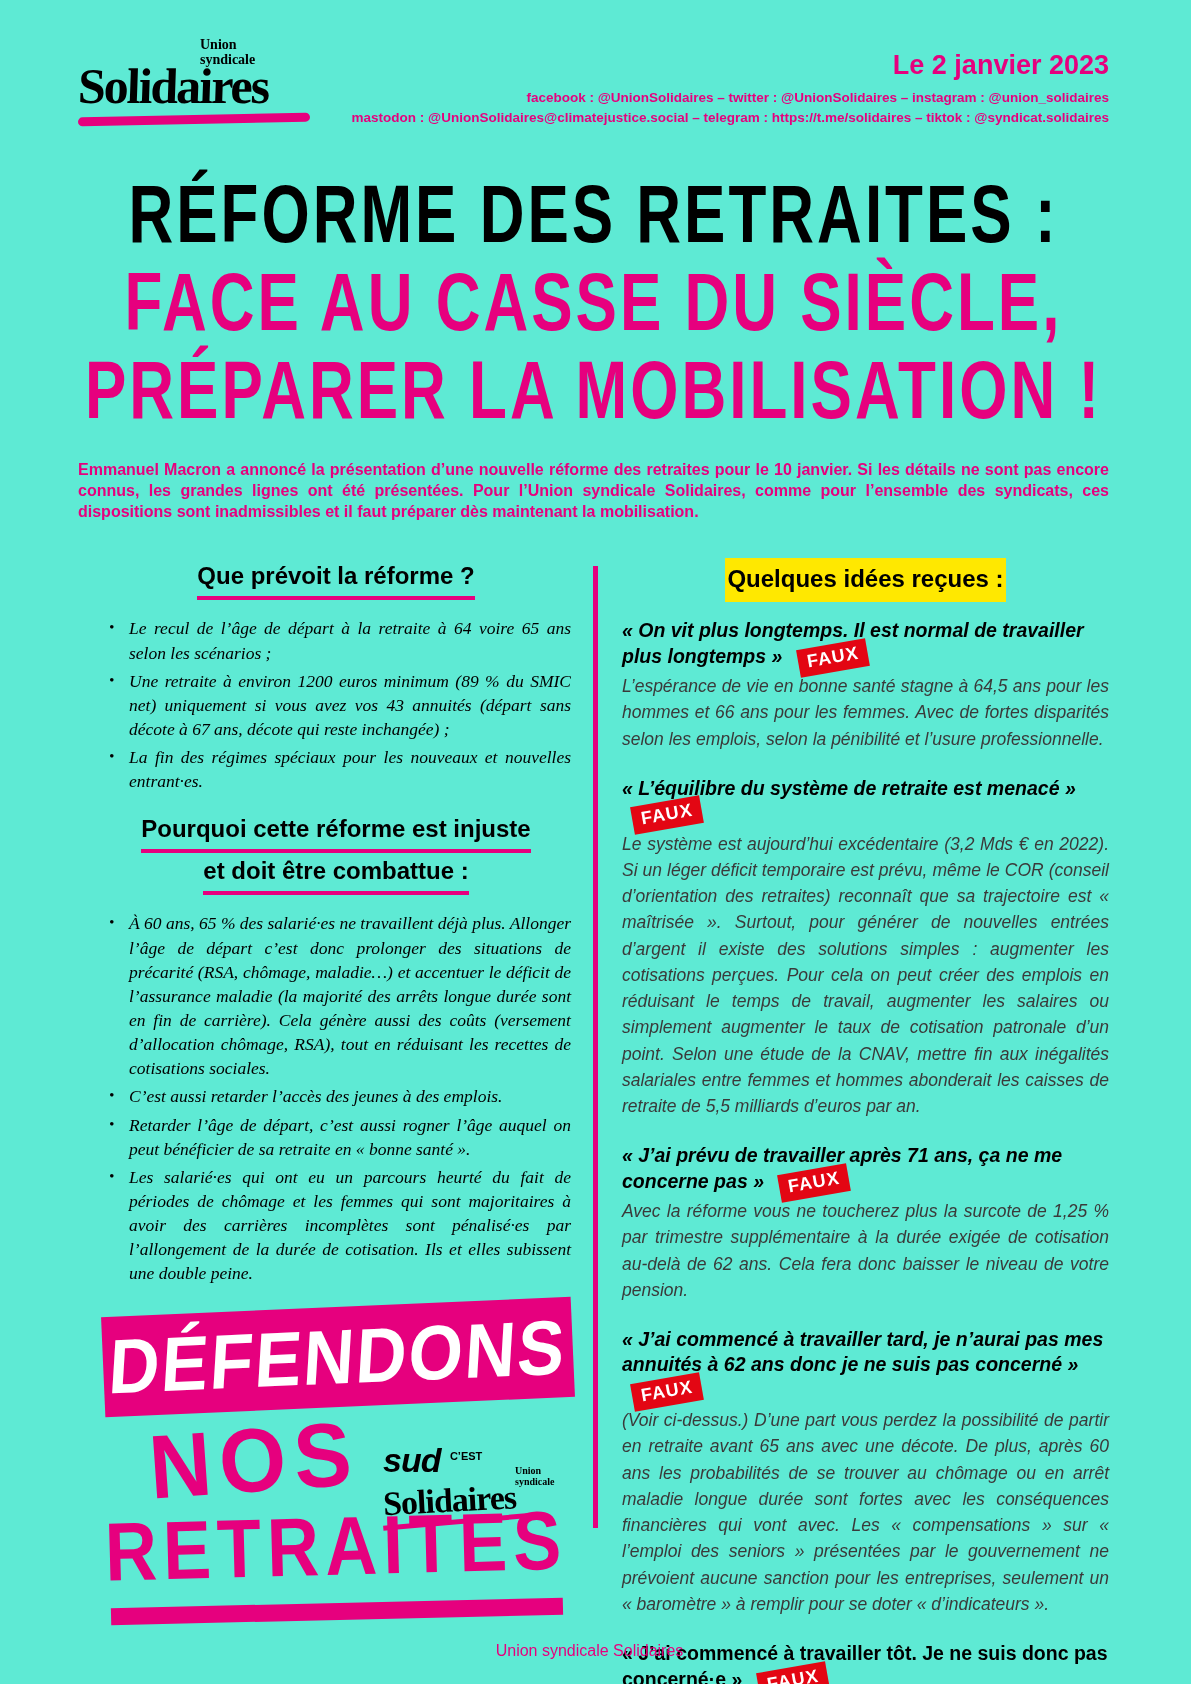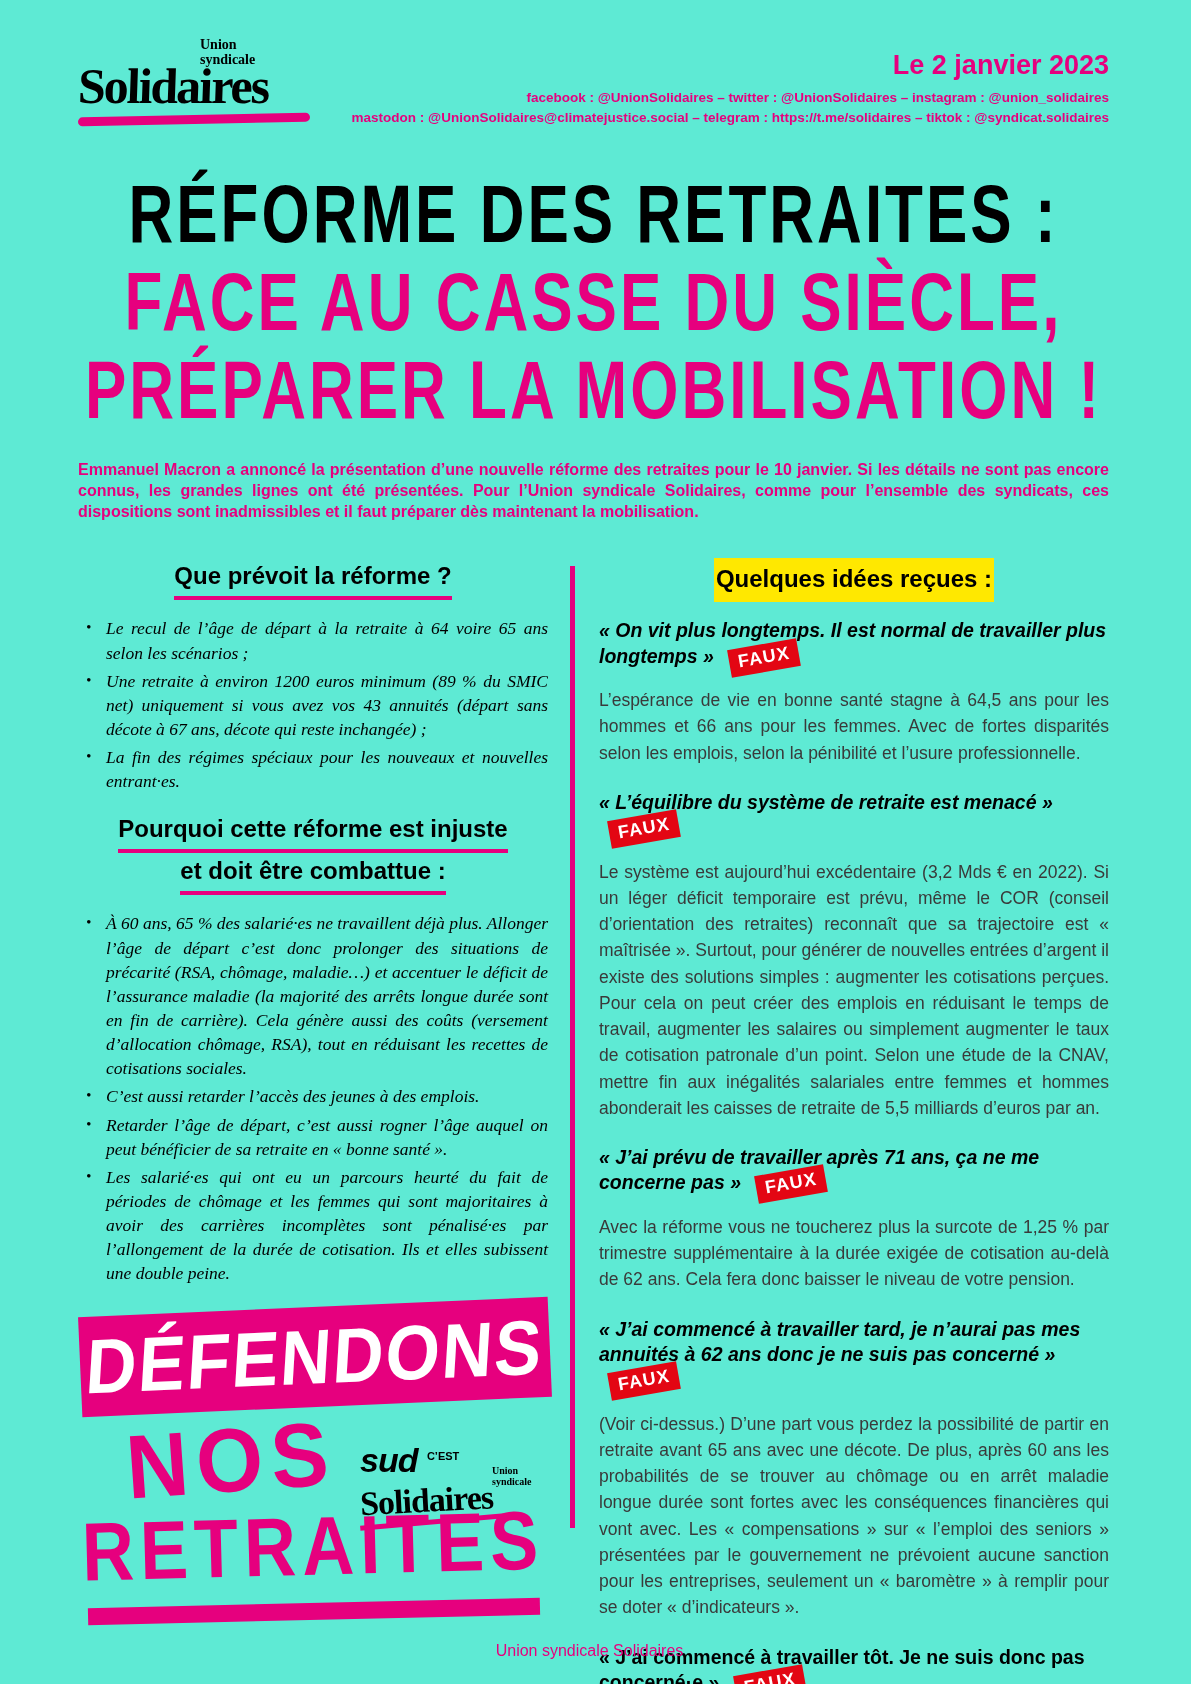--- a/index.html
+++ b/index.html
@@ -29,42 +29,42 @@
   .title { text-align:center; margin:28px 0 6px; font-weight:bold; }
   .title span { display:block; font-size:62px; letter-spacing:3px; line-height:88px; transform:scaleY(1.32); transform-origin:center; white-space:nowrap; }
   .t-black { color:#000; }
   .t-pink  { color:var(--pink); }
 
   
   .intro { color:var(--pink); font-weight:bold; font-size:16px; line-height:1.3; text-align:justify; margin:26px 0 18px; }
 
   
   .columns { display:flex; align-items:flex-start; }
-  .col-left { flex:none; width:470px; }
+  .col-left { flex:none; width:470px;margin-left:23px; }
   .col-divider { flex:none; width:5px; height:962px; background:var(--pink); margin:26px 24px 0 22px; }
   .col-right { flex:1; min-width:0; }
 
   .sec-heading { text-align:center; margin:18px 0 16px; line-height:1.5; }
   .hl-underline { display:inline-block; font-weight:bold; font-size:24px; border-bottom:4px solid var(--pink); padding-bottom:2px; }
   .hl-yellow { display:inline-block; font-weight:bold; font-size:24px; background:var(--yellow); padding:3px 2px 5px; }
 
   .serif-list { list-style:none; margin:0 0 8px; padding:0 0 0 28px; font-family:"Liberation Serif", serif; font-size:17.5px; line-height:1.38; text-align:justify;font-style:italic; }
   .serif-list li { position:relative; margin-bottom:4px; }
   .serif-list li::before { content:"•"; position:absolute; left:-20px; top:1px; font-size:15px; }
 
   
   .idea { margin-bottom:24px; }
   .claim { font-weight:bold; font-style:italic; font-size:19.5px; line-height:1.3; color:#000; }
   .claim.upright { font-style:normal; }
   .faux {
     display:inline-block; background:var(--red); color:#fff; font-style:normal; font-weight:bold;
     font-size:18px; letter-spacing:1px; padding:2px 9px 3px; margin-left:10px;
     transform:rotate(-10deg); vertical-align:middle;
   }
-  .response { font-size:17.5px; line-height:1.5; color:#3a3a3a; text-align:justify; margin-top:15px; }
+  .response { font-style:italic; font-size:17.5px; line-height:1.5; color:#3a3a3a; text-align:justify; margin-top:1px; }
 
   
   .poster { position:relative; height:348px; margin:14px 0 0 -4px; width:492px; }
   .poster-band {
     position:absolute; left:6px; top:8px; width:470px; height:100px; background:var(--pink);
     transform:rotate(-2.5deg); display:flex; align-items:center; justify-content:center;
   }
   .poster-band span { color:#fff; font-weight:bold; font-size:70px; letter-spacing:2px; transform:skewX(-6deg) scaleY(1.1); white-space:nowrap; }
   .poster-nos { position:absolute; left:52px; top:112px; color:var(--pink); font-weight:bold; font-size:86px; letter-spacing:8px; transform:rotate(-4deg) scaleY(1.05); }
   .poster-logo { position:absolute; right:6px; top:142px; width:200px; }

